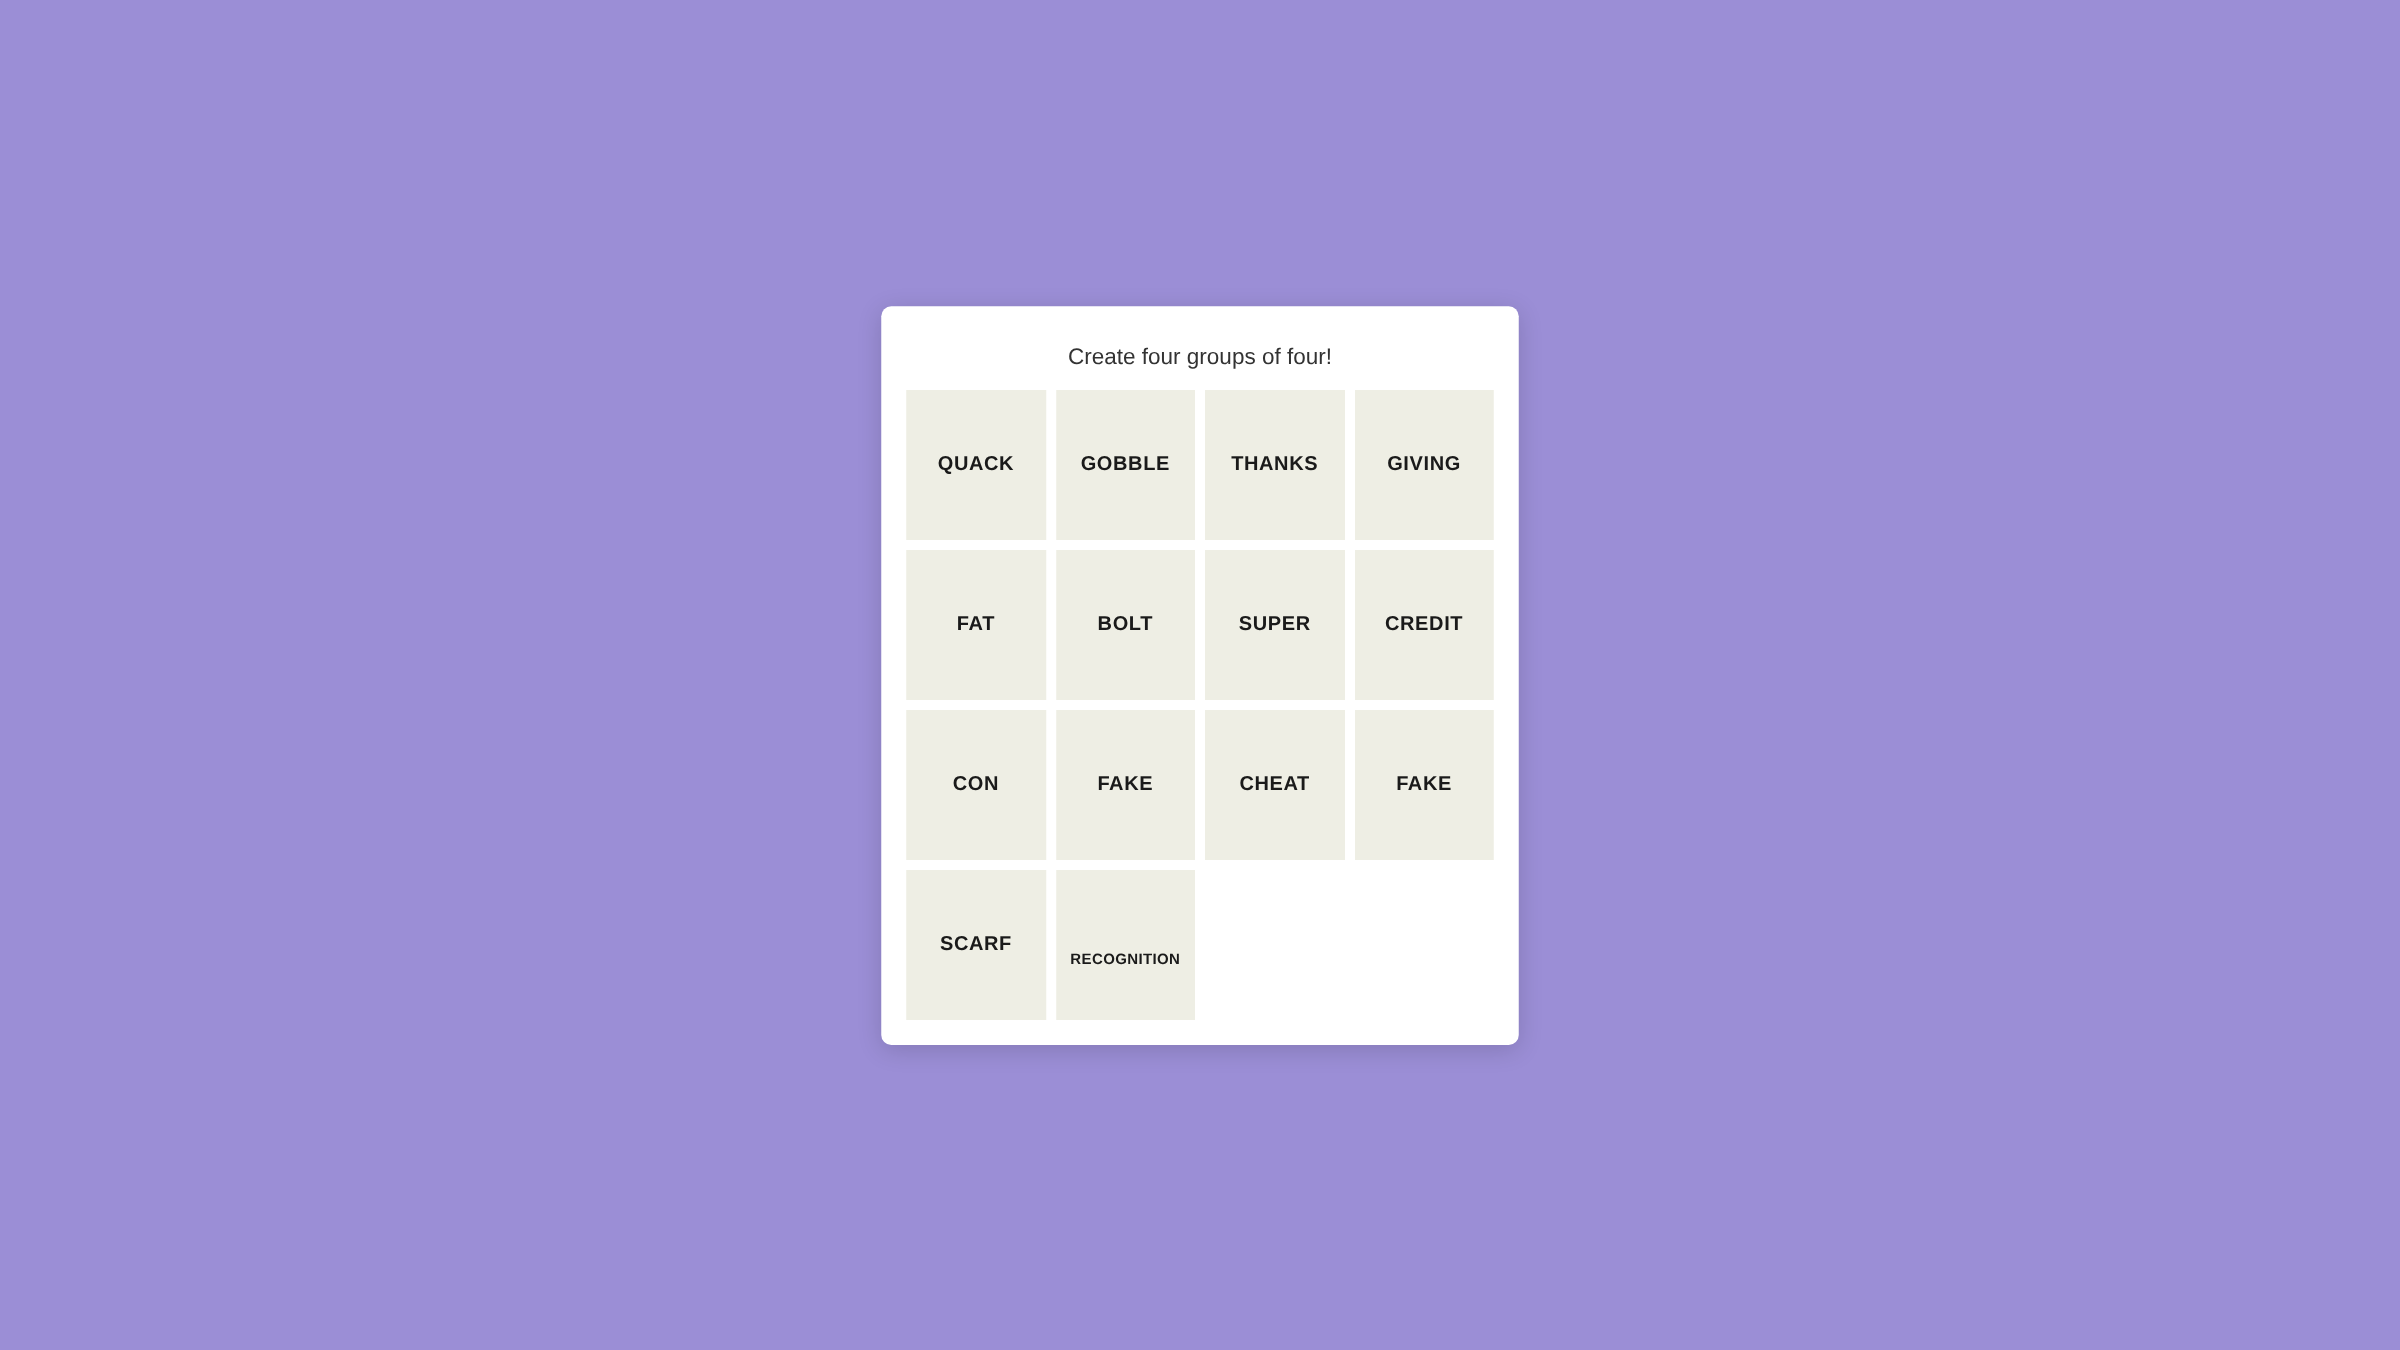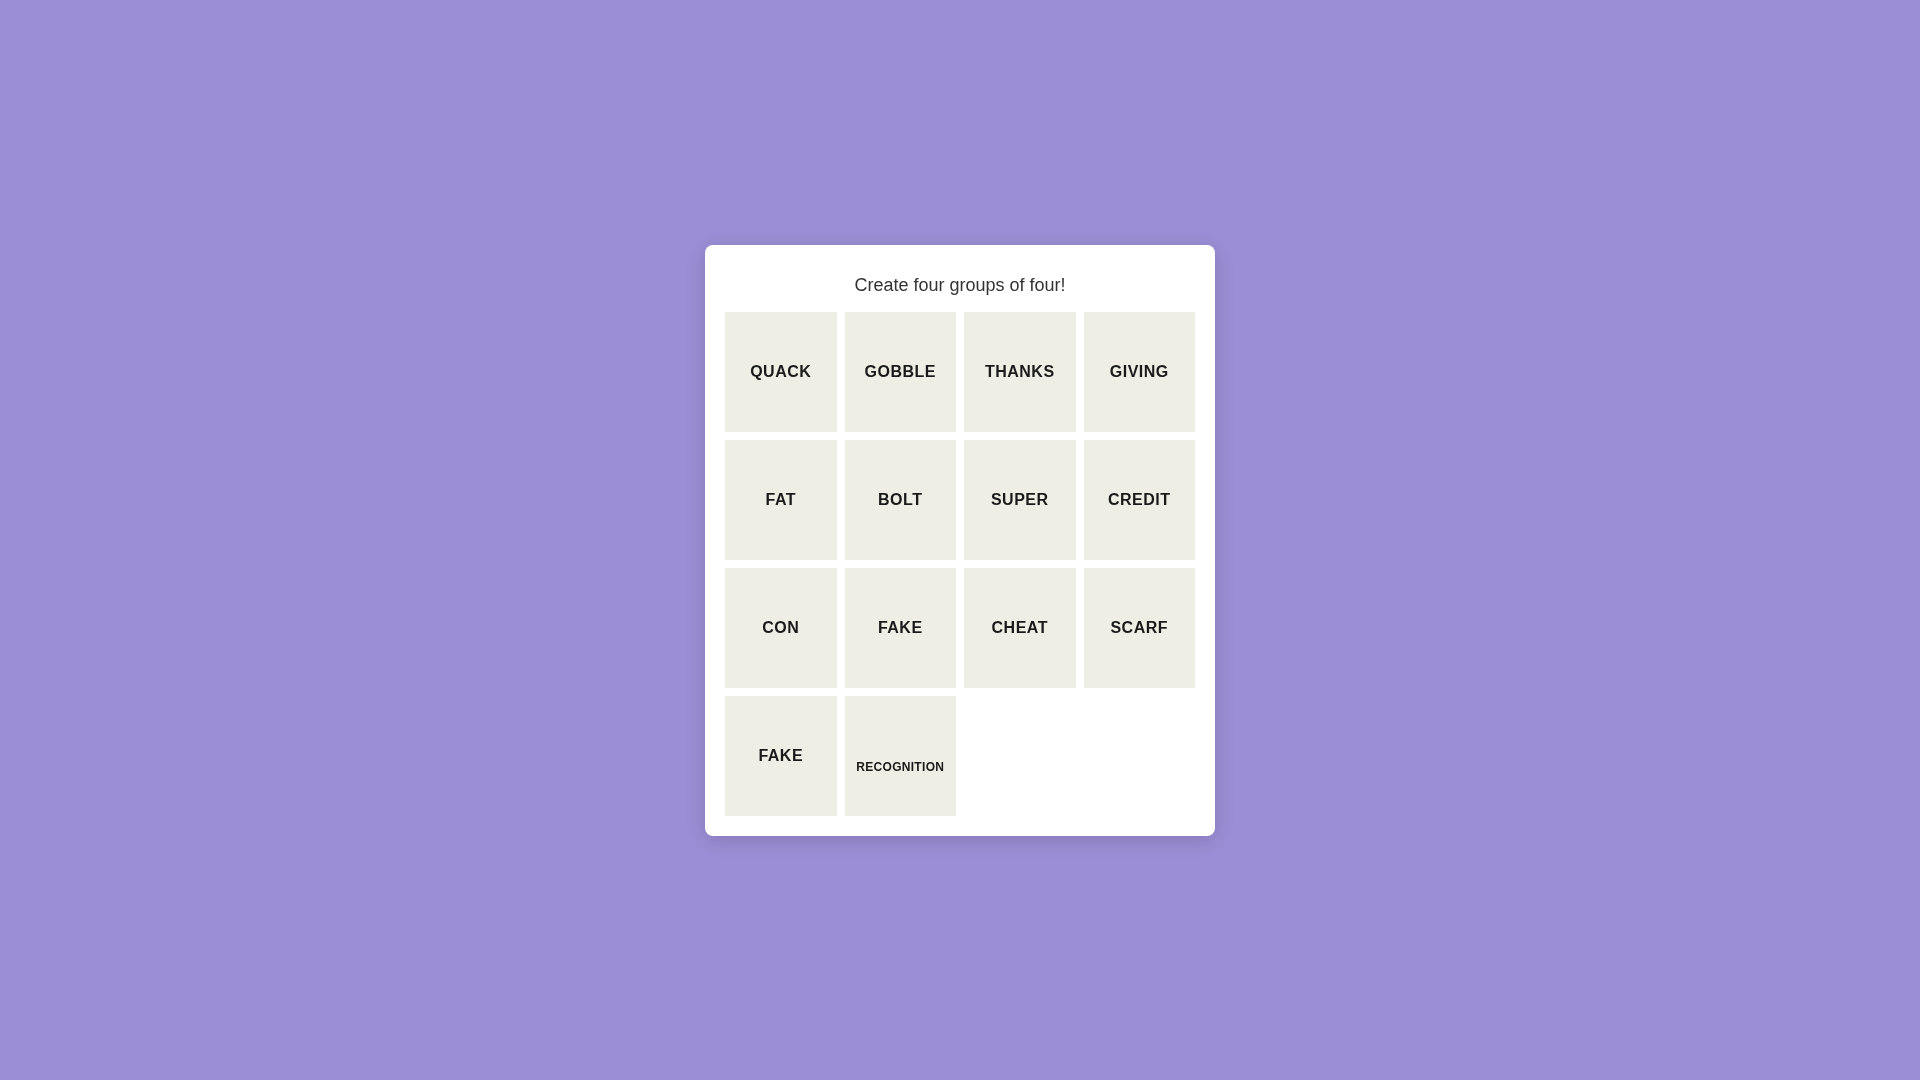--- a/index.html
+++ b/index.html
@@ -100,22 +100,22 @@
       <div class="tile">
         <span class="tile-label">CON</span>
       </div>
       <div class="tile">
         <span class="tile-label">FAKE</span>
       </div>
       <div class="tile">
         <span class="tile-label">CHEAT</span>
       </div>
       <div class="tile">
-        <span class="tile-label">SCARF</span>
+        <span class="tile-label">FAKE</span>
       </div>
       <div class="tile">
-        <span class="tile-label">FAKE</span>
+        <span class="tile-label">SCARF</span>
       </div>
       <div class="tile">
         <span class="tile-label small">RECOGNITION</span>
       </div>
     </div>
 </div>
 
 </body></html>

